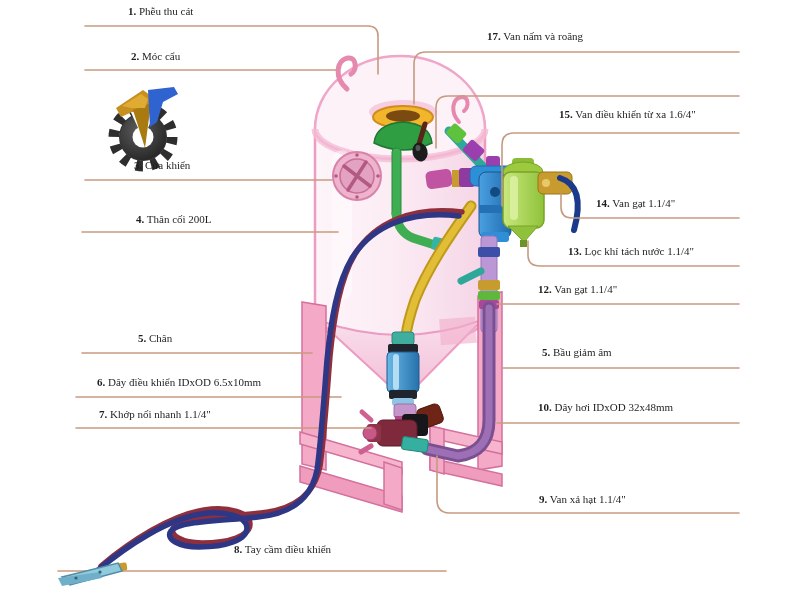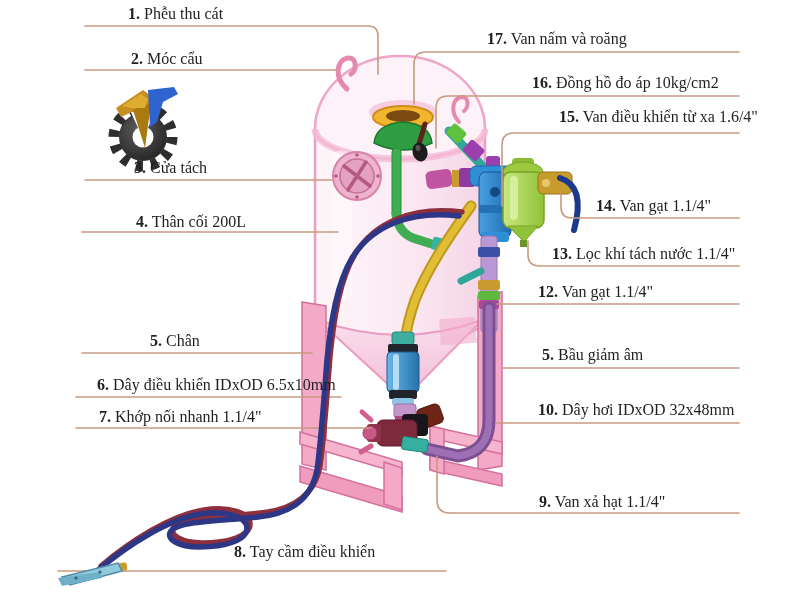--- a/index.html
+++ b/index.html
@@ -1,19 +1,19 @@
 <!DOCTYPE html>
 <html style="--leader-line: #c79a80; --label-text: #1f1f1f; --tank-pink: #ee9cc2; --logo-gold: #c68f1f; --logo-blue: #2f63cf; --valve-blue: #2f8fd6; --filter-green: #9cc93e; --muffler-blue: #3a9ad8; --hose-purple: #7c4f90; --hose-yellow: #e2bd36; --hose-red: #8e2f3e; --hose-dark-blue: #2e3786;"><head>
 <meta charset="utf-8">
 <style>
   html,body{margin:0;padding:0;background:#fff;}
   .stage{position:relative;width:800px;height:600px;background:#fff;overflow:hidden;
          font-family:"Liberation Serif",serif;}
   .stage svg{position:absolute;left:0;top:0;}
-  .lbl{position:absolute;font-size:16px;line-height:1.15;white-space:nowrap;
+  .lbl{position:absolute;font-size:11px;line-height:1.15;white-space:nowrap;
        color:var(--label-text,#1f1f1f);}
   .lbl .num{font-weight:bold;}
   .leader{fill:none;stroke:var(--leader-line,#c79a80);stroke-width:1.6;stroke-linecap:round;}
 </style>
 </head>
 <body>
 
 <div class="stage">
 
 <svg width="800" height="600" viewBox="0 0 800 600">
@@ -215,29 +215,28 @@
       <polygon points="116,108 143,90 154,98 150,113 132,112 121,117" fill="#c68f1f"></polygon>
       <polygon points="133,110 151,103 145,148" fill="#a87a10"></polygon>
       <polygon points="148,90 174,87 178,94 163,102 157,122 150,127" fill="#2f63cf"></polygon>
       <polygon points="122,106 141,94 148,99 145,108 131,108" fill="#e0ab33"></polygon>
     </g>
   </g>
 </svg>
 
 <div class="lbl" style="left:128px;top:5px"><span class="num">1.</span> <span>Phễu thu cát</span></div>
 <div class="lbl" style="left:131px;top:50px"><span class="num">2.</span> <span>Móc cẩu</span></div>
-<div class="lbl" style="left:134px;top:159px"><span class="num">3.</span> <span>Cửa tách</span></div>
+<div class="lbl" style="left:134px;top:159px"><span class="num">3.</span> <span>Cửa khiển</span></div>
 <div class="lbl" style="left:136px;top:213px"><span class="num">4.</span> <span>Thân cối 200L</span></div>
-<div class="lbl" style="left:150px;top:332px"><span class="num">5.</span> <span>Chân</span></div>
+<div class="lbl" style="left:138px;top:332px"><span class="num">5.</span> <span>Chân</span></div>
 <div class="lbl" style="left:97px;top:376px"><span class="num">6.</span> <span>Dây điều khiển IDxOD 6.5x10mm</span></div>
 <div class="lbl" style="left:99px;top:408px"><span class="num">7.</span> <span>Khớp nối nhanh 1.1/4"</span></div>
 <div class="lbl" style="left:234px;top:543px"><span class="num">8.</span> <span>Tay cầm điều khiển</span></div>
 <div class="lbl" style="left:539px;top:493px"><span class="num">9.</span> <span>Van xả hạt 1.1/4"</span></div>
 <div class="lbl" style="left:538px;top:401px"><span class="num">10.</span> <span>Dây hơi IDxOD 32x48mm</span></div>
 <div class="lbl" style="left:542px;top:346px"><span class="num">5.</span> <span>Bầu giảm âm</span></div>
 <div class="lbl" style="left:538px;top:283px"><span class="num">12.</span> <span>Van gạt 1.1/4"</span></div>
-<div class="lbl" style="left:552px;top:245px"><span class="num">13.</span> <span>Lọc khí tách nước 1.1/4"</span></div>
+<div class="lbl" style="left:568px;top:245px"><span class="num">13.</span> <span>Lọc khí tách nước 1.1/4"</span></div>
 <div class="lbl" style="left:596px;top:197px"><span class="num">14.</span> <span>Van gạt 1.1/4"</span></div>
 <div class="lbl" style="left:559px;top:108px"><span class="num">15.</span> <span>Van điều khiển từ xa 1.6/4"</span></div>
-<div class="lbl" style="left:532px;top:74px"><span class="num">16.</span> <span>Đồng hồ đo áp 10kg/cm2</span></div>
 <div class="lbl" style="left:487px;top:30px"><span class="num">17.</span> <span>Van nấm và roăng</span></div>
 
 </div>
 
 </body></html>

